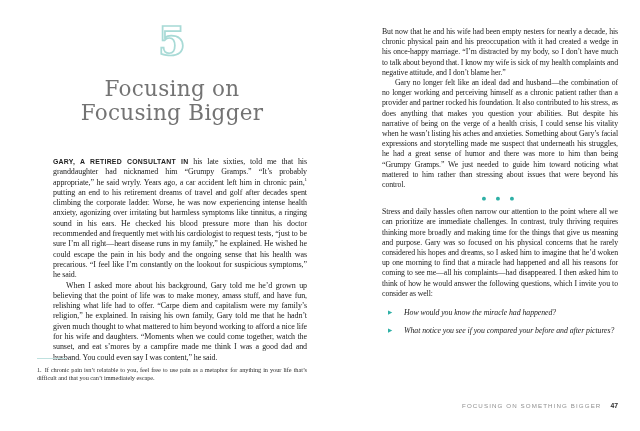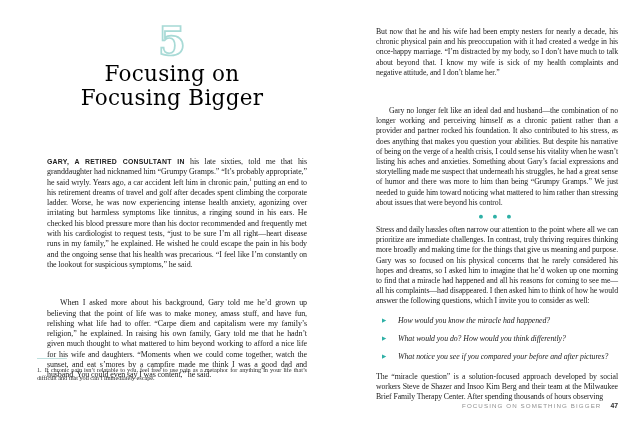--- a/index.html
+++ b/index.html
@@ -22,43 +22,43 @@
     margin-top:20px;
     font-family:"DejaVu Serif", serif;
     font-weight:bold;
     font-size:40px;
     line-height:42px;
     color:rgba(255,255,255,0);
     -webkit-text-stroke:1.7px var(--chapter_outline,#a8dad6);
     text-stroke:1.7px var(--chapter_outline,#a8dad6);
   }
   .chapter-title{
-    margin-top:0;
+    margin-top:15px;
     text-align:center;
     font-family:"DejaVu Serif", serif;
     font-size:21.5px;
     line-height:24px;
     letter-spacing:.3px;
-    color:#000000;
+    color:#737373;
   }
 
   
-  .body-block{position:absolute;left:10px;right:0;}
+  .body-block{position:absolute;left:16px;right:0;}
   .page-left .body-block{top:157px;}
   .page-right .body-block{top:27px;}
   .par{
     margin:0;
     text-align:justify;
     font-size:8px;
     line-height:10.3px;
     letter-spacing:-.08px;
     word-spacing:-.1px;
   }
   .page-right .par{font-size:7.8px;line-height:10.2px;}
-  .par.indent{text-indent:13px;margin-top:28px;}
+  .par.indent{text-indent:13px;}
   .lead-in{
     font-family:"Liberation Sans", sans-serif;
     font-weight:bold;
     font-size:6.9px;
     letter-spacing:.25px;
   }
   sup.note-ref{font-size:5px;vertical-align:super;line-height:0;}
 
   
   .footnote-area{position:absolute;left:0;right:0;top:358px;}
@@ -161,27 +161,22 @@
     <p class="par indent">Gary no longer felt like an ideal dad and husband—the combination of no longer working and perceiving himself as a chronic patient rather than a provider and partner rocked his foundation. It also contributed to his stress, as does anything that makes you question your abilities. But despite his narrative of being on the verge of a health crisis, I could sense his vitality when he wasn’t listing his aches and anxieties. Something about Gary’s facial expressions and storytelling made me suspect that underneath his struggles, he had a great sense of humor and there was more to him than being “Grumpy Gramps.” We just needed to guide him toward noticing what mattered to him rather than stressing about issues that were beyond his control.</p>
     <div class="section-break">● ● ●</div>
     <p class="par">Stress and daily hassles often narrow our attention to the point where all we can prioritize are immediate challenges. In contrast, truly thriving requires thinking more broadly and making time for the things that give us meaning and purpose. Gary was so focused on his physical concerns that he rarely considered his hopes and dreams, so I asked him to imagine that he’d woken up one morning to find that a miracle had happened and all his reasons for coming to see me—all his complaints—had disappeared. I then asked him to think of how he would answer the following questions, which I invite you to consider as well:</p>
     <ul class="bullet-list">
       <li class="bullet-item">
         <span class="bullet-icon">▶</span>
         <span class="bullet-text">How would you know the miracle had happened?</span>
       </li>
       <li class="bullet-item">
         <span class="bullet-icon">▶</span>
-        <span class="bullet-text">What would you do? How would you think differently?</span>
-      </li>
-      <li class="bullet-item">
-        <span class="bullet-icon">▶</span>
         <span class="bullet-text">What notice you see if you compared your before and after pictures?</span>
       </li>
     </ul>
-    <p class="par">The “miracle question” is a solution-focused approach developed by social workers Steve de Shazer and Insoo Kim Berg and their team at the Milwaukee Brief Family Therapy Center. After spending thousands of hours observing</p>
   </div>
 
   <div class="running-footer">
     <span class="footer-head">FOCUSING ON SOMETHING BIGGER</span>
     <span class="footer-page">47</span>
   </div>
 </div>
 
 </body></html>

